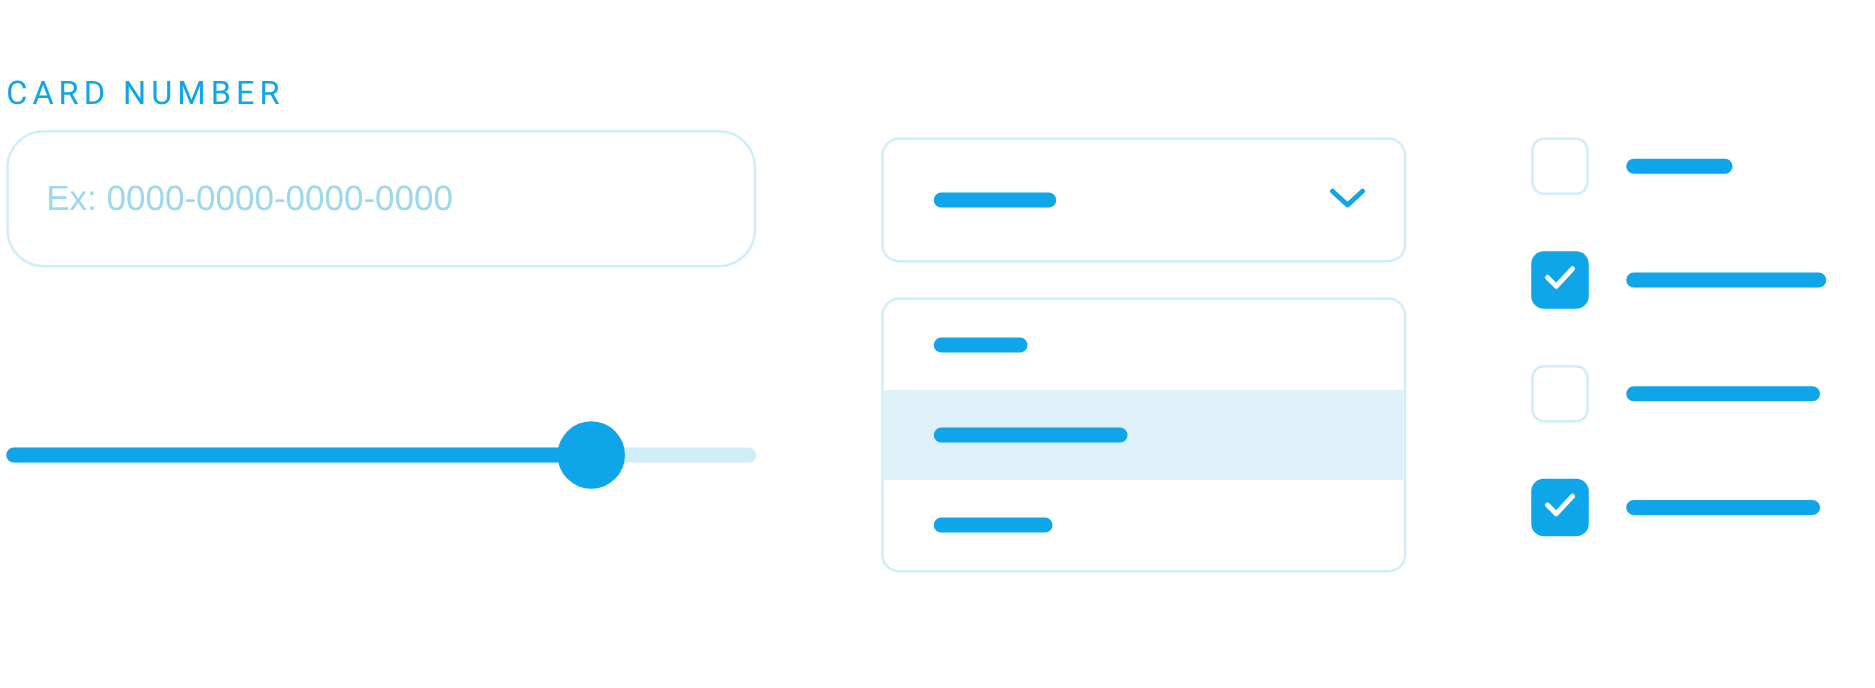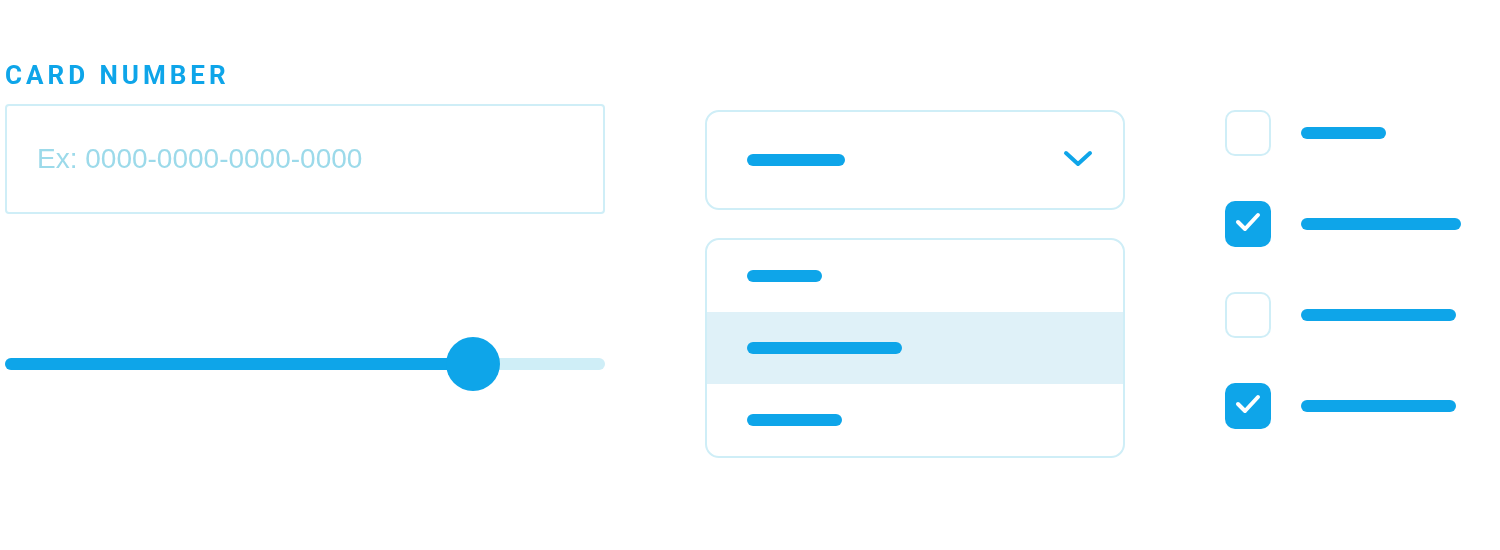--- a/index.html
+++ b/index.html
@@ -20,31 +20,31 @@
       gap: 100px;
       padding: 0 5px;
       align-items: flex-start;
     }
     
     .left-col {
       flex: 0 0 600px;
     }
     .input-label {
       font-size: 26px;
-      font-weight: 700;
+      font-weight: 400;
       letter-spacing: 4px;
       color: #0ea5e9;
       margin-bottom: 14px;
       text-transform: uppercase;
     }
     .text-input {
       width: 100%;
       height: 110px;
       border: 2px solid #cfeef7;
-      border-radius: 4px;
+      border-radius: 30px;
       padding: 0 30px;
       font-size: 28px;
       color: #9cdaea;
       background: #ffffff;
       outline: none;
     }
     .text-input::placeholder {
       color: #9cdaea;
     }
     

